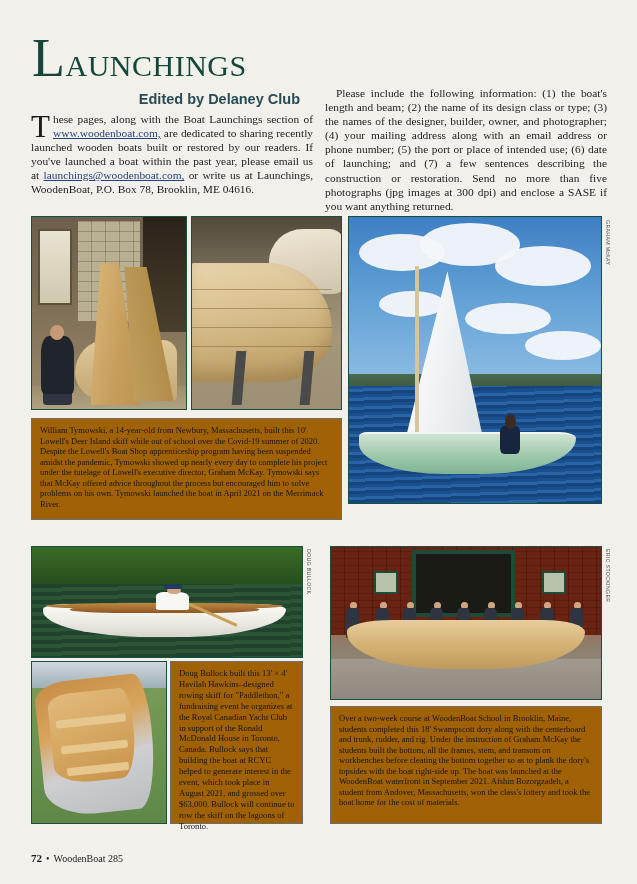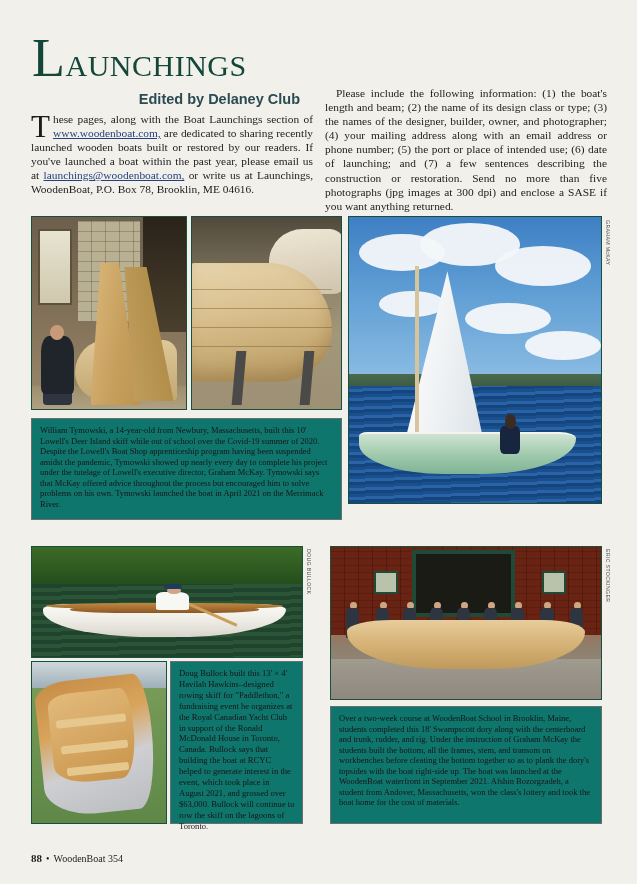--- a/index.html
+++ b/index.html
@@ -55,21 +55,21 @@
   }
   a.wb-link { color: #24417e; text-decoration: underline; }
 
   
   .photo { position: absolute; border: 1.2px solid #17503f; overflow: hidden; }
 
   
   .caption {
     position: absolute;
     border: 0.8px solid #6d6d6d;
-    background: #0f766e;
+    background: #a16207;
     font-size: 8.5px;
     line-height: 10.55px;
     padding: 6px 7px 5px 8px;
     text-align: left;
     color: #151515;
   }
 
   
   .credit {
     position: absolute;
@@ -295,16 +295,16 @@
     <div class="grp-head" style="left:90%;"></div>
     <div class="grp-person" style="left:88.5%;"></div>
     <div class="grp-boat"></div>
   </div>
 
   <div class="credit" style="left:605px; top:549px; height:78px;">ERIC STOCKINGER</div>
 
   <div class="caption" style="left:330px; top:706px; width:272px; height:118px;">Over a two-week course at WoodenBoat School in Brooklin, Maine, students completed this 18' Swampscott dory along with the centerboard and trunk, rudder, and rig. Under the instruction of Graham McKay the students built the bottom, all the frames, stem, and transom on workbenches before cleating the bottom together so as to plank the dory's topsides with the boat right-side up. The boat was launched at the WoodenBoat waterfront in September 2021. Afshin Bozorgzadeh, a student from Andover, Massachusetts, won the class's lottery and took the boat home for the cost of materials.</div>
 
   <div class="footer">
-    <span class="pageno">88</span><span class="dot">•</span><span>WoodenBoat 354</span>
+    <span class="pageno">72</span><span class="dot">•</span><span>WoodenBoat 285</span>
   </div>
 
 </div>
 
 </body></html>

